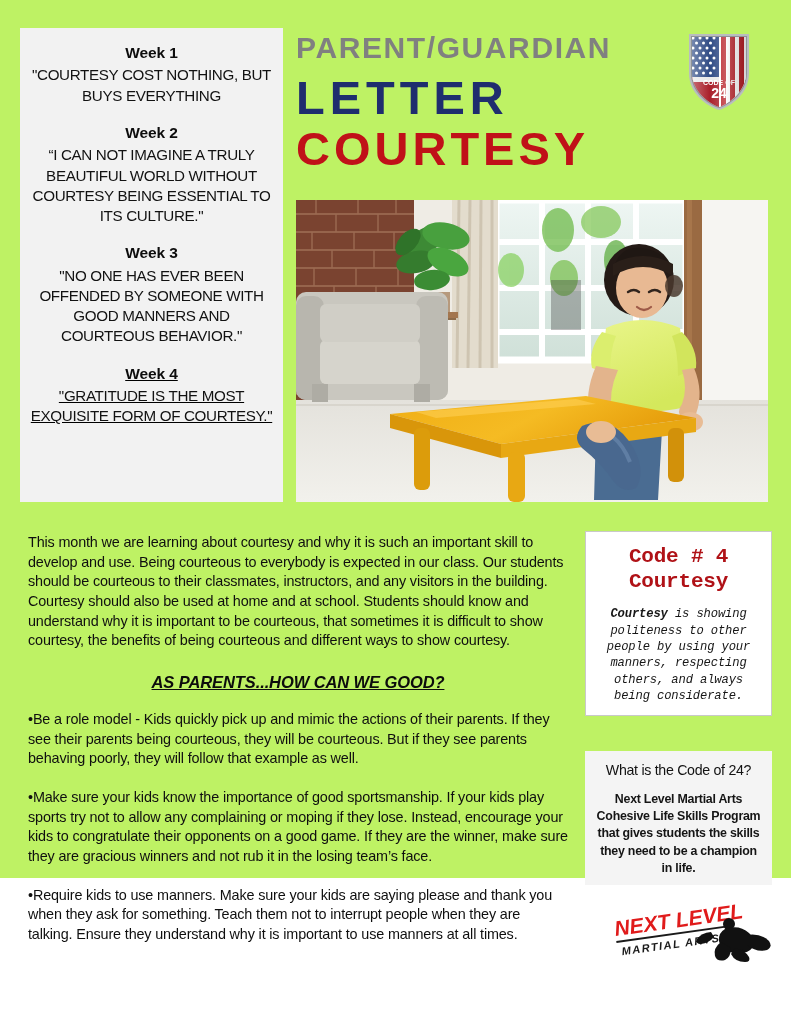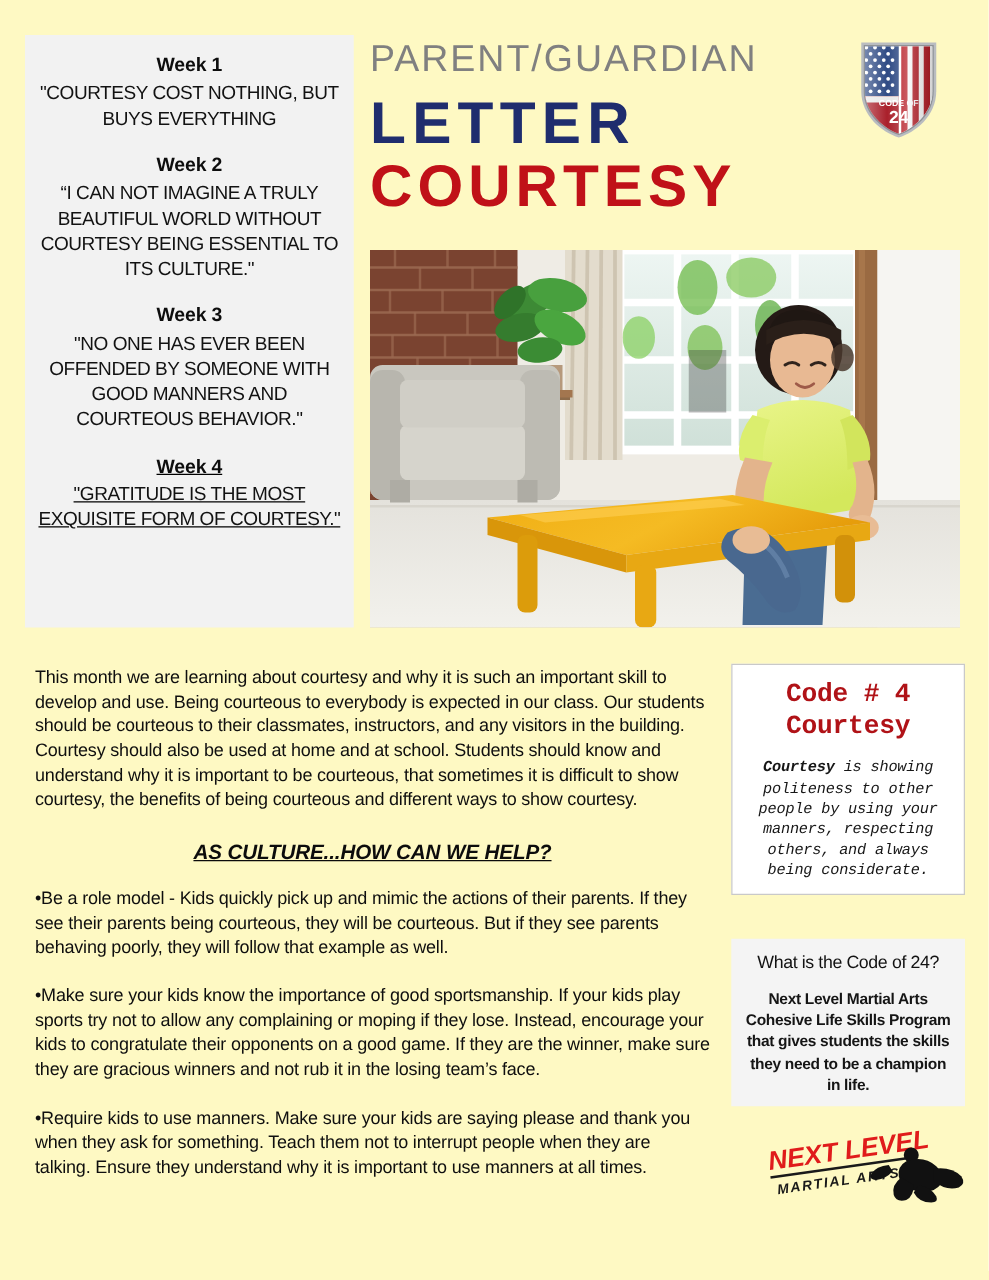--- a/index.html
+++ b/index.html
@@ -2,21 +2,21 @@
 <html><head>
 <meta charset="utf-8">
 <style>
   * { box-sizing: border-box; margin: 0; padding: 0; }
   html, body {
     width: 791px; height: 1024px;
     background: #ffffff;
     font-family: "Liberation Sans", sans-serif;
     overflow: hidden;
   }
-  .page { position: relative; width: 791px; height: 1024px; background: #fef9c3; }
+  .page { position: relative; width: 791px; height: 878px; background: #bef264; }
 
   
   .quotes-panel {
     position: absolute; left: 20px; top: 28px;
     width: 263px; height: 474px;
     background: #f2f2f2;
     padding: 14px 10px 0 10px;
     text-align: center;
   }
   .week-block { margin-bottom: 16px; }
@@ -27,21 +27,21 @@
   }
   .week-quote {
     font-size: 15.2px; font-weight: 500; color: #121212;
     line-height: 1.33; letter-spacing: -0.35px;
   }
 
   .header-titles {
     position: absolute; left: 296px; top: 32px; width: 360px;
   }
   .title-parent {
-    font-size: 30px; font-weight: normal; color: #808080;
+    font-size: 30px; font-weight: bold; color: #808080;
     letter-spacing: 1.6px; line-height: 1.05;
     font-family: "Liberation Sans", sans-serif;
   }
   .title-letter {
     font-size: 47px; font-weight: bold; color: #1f2d6e;
     letter-spacing: 5px; line-height: 1.18; margin-top: 6px;
   }
   .title-courtesy {
     font-size: 47px; font-weight: bold; color: #c01118;
     letter-spacing: 4px; line-height: 1.1; margin-top: -2px;
@@ -376,21 +376,21 @@
 
       <path d="M286 226 q18 -8 34 2 q14 10 22 30 q6 18 -2 30 q-12 6 -22 -6 q-12 -18 -32 -34 q-10 -10 0 -22 Z" fill="#49688f"></path>
       <path d="M292 232 q14 -4 24 4 q12 10 18 26" stroke="#6a87ad" stroke-width="4" fill="none" opacity="0.7"></path>
 
       <ellipse cx="305" cy="232" rx="15" ry="11" fill="#e8bc95"></ellipse>
     </svg>
   </div>
 
   <div class="body-col">
     <p class="body-para">This month we are learning about courtesy and why it is such an important skill to develop and use. Being courteous to everybody is expected in our class. Our students should be courteous to their classmates, instructors, and any visitors in the building. Courtesy should also be used at home and at school.  Students should know and understand why it is important to be courteous, that sometimes it is difficult to show courtesy, the benefits of being courteous and different ways to show courtesy.</p>
-    <div class="help-heading">AS CULTURE...HOW CAN WE HELP?</div>
+    <div class="help-heading">AS PARENTS...HOW CAN WE GOOD?</div>
     <p class="bullet-para">•Be a role model - Kids quickly pick up and mimic the actions of their parents. If they see their parents being courteous, they will be courteous. But if they see parents behaving poorly, they will follow that example as well.</p>
     <p class="bullet-para">•Make sure your kids know the importance of good sportsmanship. If your kids play sports try not to allow any complaining or moping if they lose. Instead, encourage your kids to congratulate their opponents on a good game. If they are the winner, make sure they are gracious winners and not rub it in the losing team’s face.</p>
     <p class="bullet-para">•Require kids to use manners. Make sure your kids are saying please and thank you when they ask for something. Teach them not to interrupt people when they are talking. Ensure they understand why it is important to use manners at all times.</p>
   </div>
 
   <div class="code-box">
     <div class="code-title">Code # 4</div>
     <div class="code-title">Courtesy</div>
     <div class="code-desc"><b>Courtesy</b><span> is showing politeness to other people by using your manners, respecting others, and always being considerate.</span></div>
   </div>

